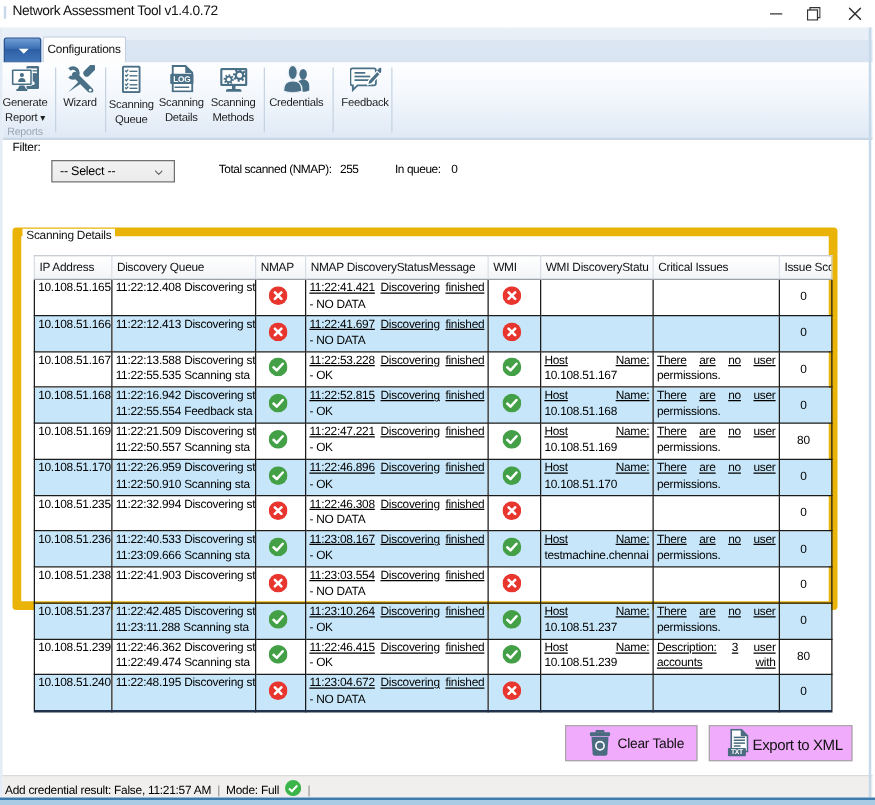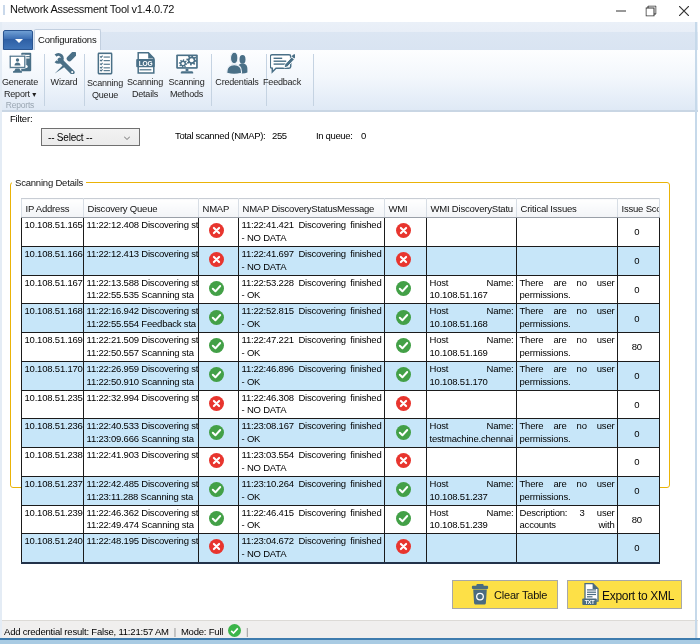--- a/index.html
+++ b/index.html
@@ -35,36 +35,36 @@
 
 
 .content { position:absolute; left:2px; top:113px; width:696px; height:507px; background:#fff; }
 
 .filterlabel { position:absolute; left:8px; top:0; font-size:9.5px; letter-spacing:-0.2px; }
 .combo { position:absolute; left:39px; top:15px; width:99px; height:18px; background:linear-gradient(#f2f2f2,#ebebeb); border:1px solid #707070; }
 .combo .ctext { position:absolute; left:6px; top:3px; font-size:10px; letter-spacing:-0.2px; }
 .combo .arr { position:absolute; right:9px; top:7px; width:6px; height:4px; }
 .flabel { position:absolute; top:17px; font-size:9.5px; letter-spacing:-0.35px; }
 
-.groupbox { position:absolute; left:8px; top:69px; width:660px; height:306px; border:1px solid #eab308; border-radius:3px; }
+.groupbox { position:absolute; left:8px; top:69px; width:660px; height:306px; border:7px solid #eab308; border-radius:3px; }
 .gblabel { position:absolute; left:1px; top:-6px; background:#fff; padding:0 3px; font-size:9.5px; letter-spacing:-0.2px; color:#111; }
 
 .tbl { position:absolute; left:9.5px; top:15px; width:638px; }
 table { border-collapse:collapse; table-layout:fixed; width:638px; border-bottom:2px solid #22324a; }
 th { height:19px; font-weight:normal; font-size:9.5px; letter-spacing:-0.2px; text-align:left; padding:0 0 0 4px; color:#111;
   background:linear-gradient(#ffffff,#f2f4f7); border:1px solid #d8dee5; border-top:1px solid #c8cdd4; border-bottom:1px solid #9aa0a8;
   overflow:hidden; white-space:nowrap; }
 td { height:28.75px; border:1px solid #1b1b1b; font-size:9.5px; letter-spacing:-0.2px; padding:1px 2px 0 3px; vertical-align:top; overflow:hidden; color:#000; }
 tr.b td { background:#c7e6f9; }
 td.ctr { text-align:center; vertical-align:middle; padding:0 2.5px 0 0; }
-.jl { display:flex; justify-content:space-between; line-height:12.8px; }
+.jl { display:flex; justify-content:space-between; line-height:12.8px;text-decoration:underline; }
 .ln { line-height:12.8px; white-space:nowrap; }
 td .nw { white-space:nowrap; line-height:12.8px; }
 
-.bbtn { position:absolute; height:29px; border:1px solid #a8a8a8; background:#fde047; font-size:11px; letter-spacing:-0.2px; color:#111; }
+.bbtn { position:absolute; height:29px; border:1px solid #a8a8a8; background:#f0abfc; font-size:11px; letter-spacing:-0.2px; color:#111; }
 .bbtn .lbl { position:absolute; top:8px; }
 
 .statusbar { position:absolute; left:2px; top:620px; width:696px; height:18px; background:#f0efee; border-top:1px solid #dcdad6; font-size:9.5px; letter-spacing:-0.2px; }
 .statusbar .st { position:absolute; left:2px; top:3px; }
 .bborder1 { position:absolute; left:0; top:638px; width:700px; height:2px; background:#3e7cae; }
 .bborder2 { position:absolute; left:0; top:640px; width:700px; height:4px; background:#a9cbe3; }
 .lborder { position:absolute; left:0px; top:22px; width:2px; height:616px; background:#e4ecf5; }
 .rborder { position:absolute; left:695px; top:22px; width:2px; height:616px; background:#c6d9ea; }
 </style>
 </head>
@@ -184,21 +184,21 @@
       <svg class="ic" width="23" height="22" viewBox="0 0 23 22">
           <g fill="#4a7087">
 <ellipse cx="16.5" cy="7.4" rx="3" ry="4.3"></ellipse>
 <path d="M11.6 16.8 c0-3.4 2.1-5.2 4.9-5.2 c2.8 0 4.9 1.8 4.9 5.2 l0 3.6 c-2.5 1.2-6 1.4-9.8 0.4 z"></path>
 <ellipse cx="8.2" cy="6" rx="3.7" ry="5.7" stroke="#edf3f9" stroke-width="1.1"></ellipse>
 <path d="M0.9 19.8 c0-4.6 3-7.2 7.3-7.2 c4.3 0 7.3 2.6 7.3 7.2 l0 1.4 c-4.5 1.2-10.5 1.2-14.6 0 z" stroke="#edf3f9" stroke-width="1.1"></path>
 </g>
         </svg>
       Credentials
     </div>
-    <div class="rbtn" style="left:256px; width:48px;">
+    <div class="rbtn" style="left:266px; width:48px;">
       <svg class="ic" width="25" height="22" viewBox="0 0 25 22">
           <g fill="#4a7087">
 <path d="M2.4 2.7 h16.6 c0.9 0 1.7 0.8 1.7 1.7 v10.2 c0 0.9-0.8 1.7-1.7 1.7 h-13 l-3.7 3.7 v-3.7 h-0.3 c-0.9 0-1.7-0.8-1.7-1.7 v-10.2 c0-0.9 0.8-1.7 1.7-1.7 z" fill="#fff" stroke="#4a7087" stroke-width="1.5"></path>
 <rect x="3.6" y="5.6" width="8.6" height="1.4"></rect>
 <rect x="3.6" y="8.5" width="12.6" height="1.4"></rect>
 <rect x="3.6" y="11.4" width="12.6" height="1.4"></rect>
 <path d="M14.9 12.4 l6.8-7.4 2.6 2.4 -6.8 7.4 -3.4 1.1 z" stroke="#fff" stroke-width="0.9"></path>
 <path d="M22.4 4.3 l1.5-1.6 c0.6-0.7 1.7-0.7 2.4-0.1 c0.7 0.6 0.7 1.7 0.1 2.4 l-1.5 1.6 z" transform="translate(-0.8,0)"></path>
 </g>
         </svg>

